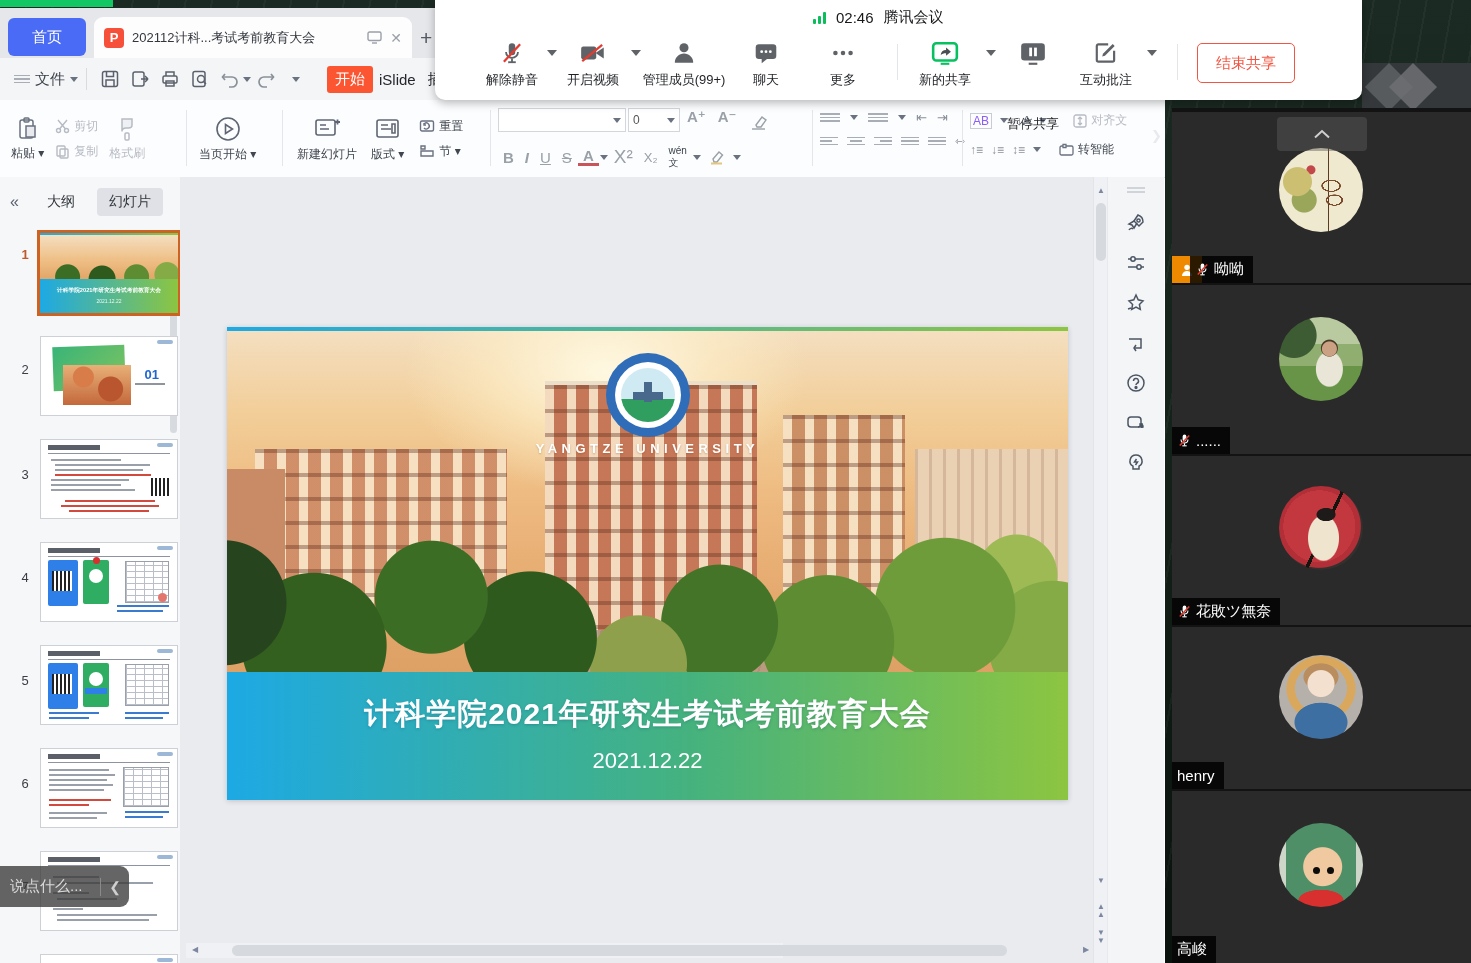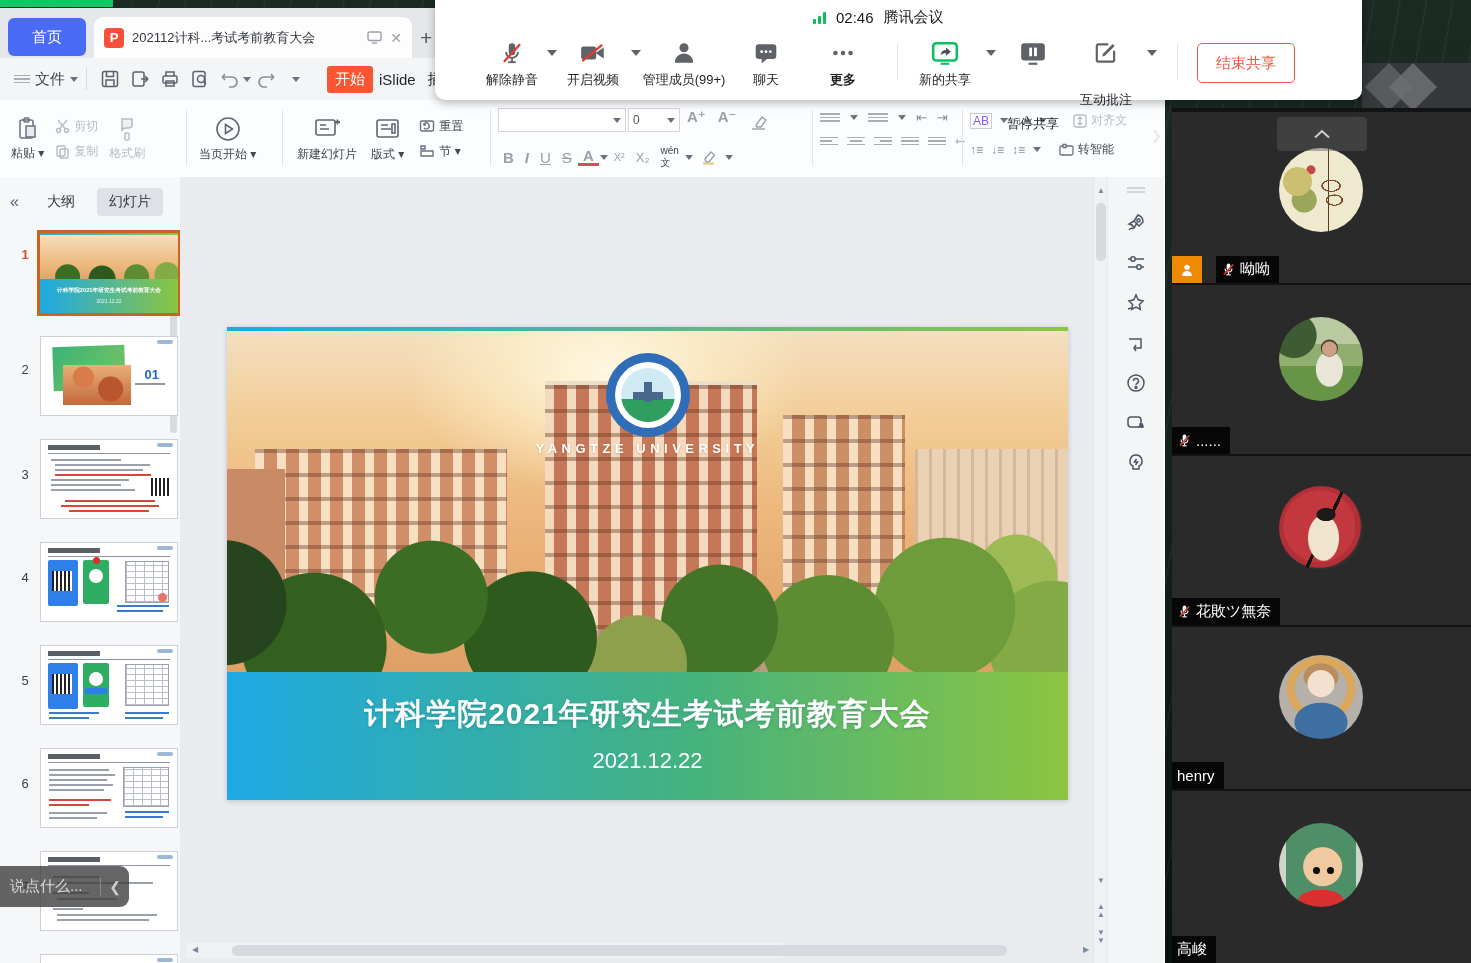--- a/index.html
+++ b/index.html
@@ -202,21 +202,21 @@
       radial-gradient(ellipse 30px 14px at 50% 92%, #d8302f 0 22px, transparent 23px),
       radial-gradient(circle at 52% 52%, #f0c9a0 0 19px, transparent 20px),
       radial-gradient(ellipse 20px 8px at 52% 36%, #201a14 0 8px, transparent 9px),
       linear-gradient(90deg,#cdd6c9 0 8%, transparent 8% 92%, #cdd6c9 92%),
       #4e8f68;}
   .eyes i{position:absolute;width:7px;height:7px;background:#0e0c0a;border-radius:50%;top:44px;}
   .name-tag{position:absolute;left:0;bottom:0;height:27px;background:rgba(0,0,0,.82);display:flex;
     align-items:center;padding:0 9px 0 5px;gap:4px;}
   .name-tag .pname{color:#fff;font-size:15px;white-space:nowrap;}
   .host-badge{position:absolute;left:0;bottom:0;width:30px;height:27px;background:#ef8a00;display:flex;align-items:center;justify-content:center;}
-  .host-badge + .name-tag{left:44px;}
+  .host-badge + .name-tag{left:18px;}
   .chev{position:absolute;left:105px;width:90px;display:flex;align-items:center;justify-content:center;border-radius:4px;}
   .chev svg{display:block;}
   .chev-up{top:5px;height:34px;background:rgba(92,92,92,.45);}
 
   
   .say{position:absolute;left:0;top:866px;width:129px;height:41px;background:rgba(58,58,58,.78);
     border-radius:0 9px 9px 0;display:flex;align-items:center;color:#d9d9d9;font-size:15px;
     padding-left:10px;box-sizing:border-box;gap:8px;z-index:50;}
   .say .divider{width:1px;height:18px;background:#8a8a8a;margin-left:auto;}
   .say .back{color:#cfcfcf;font-size:14px;margin-right:8px;}
@@ -407,21 +407,21 @@
             </svg>
         </span>
       </div>
       <div style="display:flex;gap:1px;margin-top:7px;align-items:center;">
         <span class="glyphbtn" style="font-weight:bold;">B</span>
         <span class="glyphbtn" style="font-style:italic;">I</span>
         <span class="glyphbtn" style="text-decoration:underline;font-weight:normal;">U</span>
         <span class="glyphbtn" style="text-decoration:line-through;font-weight:normal;">S</span>
         <span class="glyphbtn" style="border-bottom:3px solid #c9545a;line-height:14px;">A</span>
         <span class="caret"></span>
-        <span class="glyphbtn" style="font-weight:normal;font-size:11px;">X²</span>
+        <span class="glyphbtn" style="font-weight:normal;font-size:19px;">X²</span>
         <span class="glyphbtn" style="font-weight:normal;font-size:13px;">X₂</span>
         <span class="glyphbtn" style="font-weight:normal;font-size:10px;color:#3c414b;"><span>wén</span><br>文</span>
         <span class="caret"></span>
         <span class="qicon">
           <svg width="17" height="15" viewBox="0 0 17 15" fill="none" stroke="#9aa0a8" stroke-width="1.4">
               <path d="M5 9 11 2l3.5 3L9 12H6z"></path>
               <path d="M3 13.5h11" stroke="#e4c77a" stroke-width="2"></path>
             </svg>
         </span>
         <span class="caret"></span>
@@ -779,21 +779,21 @@
           <rect x="2.5" y="4" width="19" height="13.5" rx="3" fill="#5f6368"></rect>
           <polygon points="8,17 8,21.5 13.5,17" fill="#5f6368"></polygon>
           <circle cx="8" cy="10.8" r="1.3" fill="#fff"></circle>
           <circle cx="12" cy="10.8" r="1.3" fill="#fff"></circle>
           <circle cx="16" cy="10.8" r="1.3" fill="#fff"></circle>
         </svg>
     </span>
     <span class="mlbl">聊天</span>
   </div>
 
-  <div class="mbtn" style="left:408px;font-weight:bold;">
+  <div class="mbtn" style="left:408px;">
     <span class="mico">
       <svg width="26" height="26" viewBox="0 0 24 24">
           <circle cx="5" cy="12" r="2.1" fill="#5f6368"></circle>
           <circle cx="12" cy="12" r="2.1" fill="#5f6368"></circle>
           <circle cx="19" cy="12" r="2.1" fill="#5f6368"></circle>
         </svg>
     </span>
     <span class="mlbl">更多</span>
   </div>
 
@@ -816,21 +816,21 @@
       <svg width="28" height="26" viewBox="0 0 26 24">
           <rect x="2" y="3" width="22" height="16" rx="3" fill="#5f6368"></rect>
           <rect x="9.5" y="7" width="2.6" height="8" fill="#fff"></rect>
           <rect x="14" y="7" width="2.6" height="8" fill="#fff"></rect>
           <line x1="9" y1="22" x2="17" y2="22" stroke="#5f6368" stroke-width="2"></line>
         </svg>
     </span>
     <span class="mlbl">暂停共享</span>
   </div>
 
-  <div class="mbtn" style="left:671px;gap:20px;">
+  <div class="mbtn" style="left:671px;">
     <span class="mico">
       <svg width="26" height="26" viewBox="0 0 24 24" fill="none" stroke="#5f6368" stroke-width="2">
           <path d="M14 4H5a1.5 1.5 0 0 0-1.5 1.5v13A1.5 1.5 0 0 0 5 20h13a1.5 1.5 0 0 0 1.5-1.5V10"></path>
           <path d="M11 14.5 20 5.5l-1.8-1.8-9 9-.7 2.5z" fill="#5f6368" stroke="none"></path>
         </svg>
     </span>
     <span class="mlbl">互动批注</span>
   </div>
   <span class="mcaret" style="left:712px;"></span>
 

